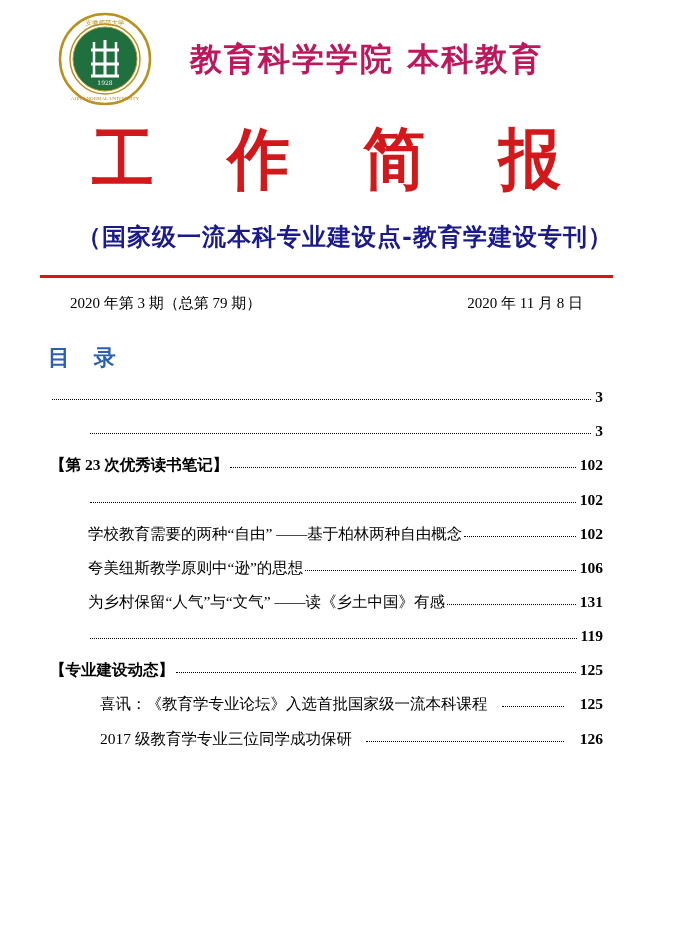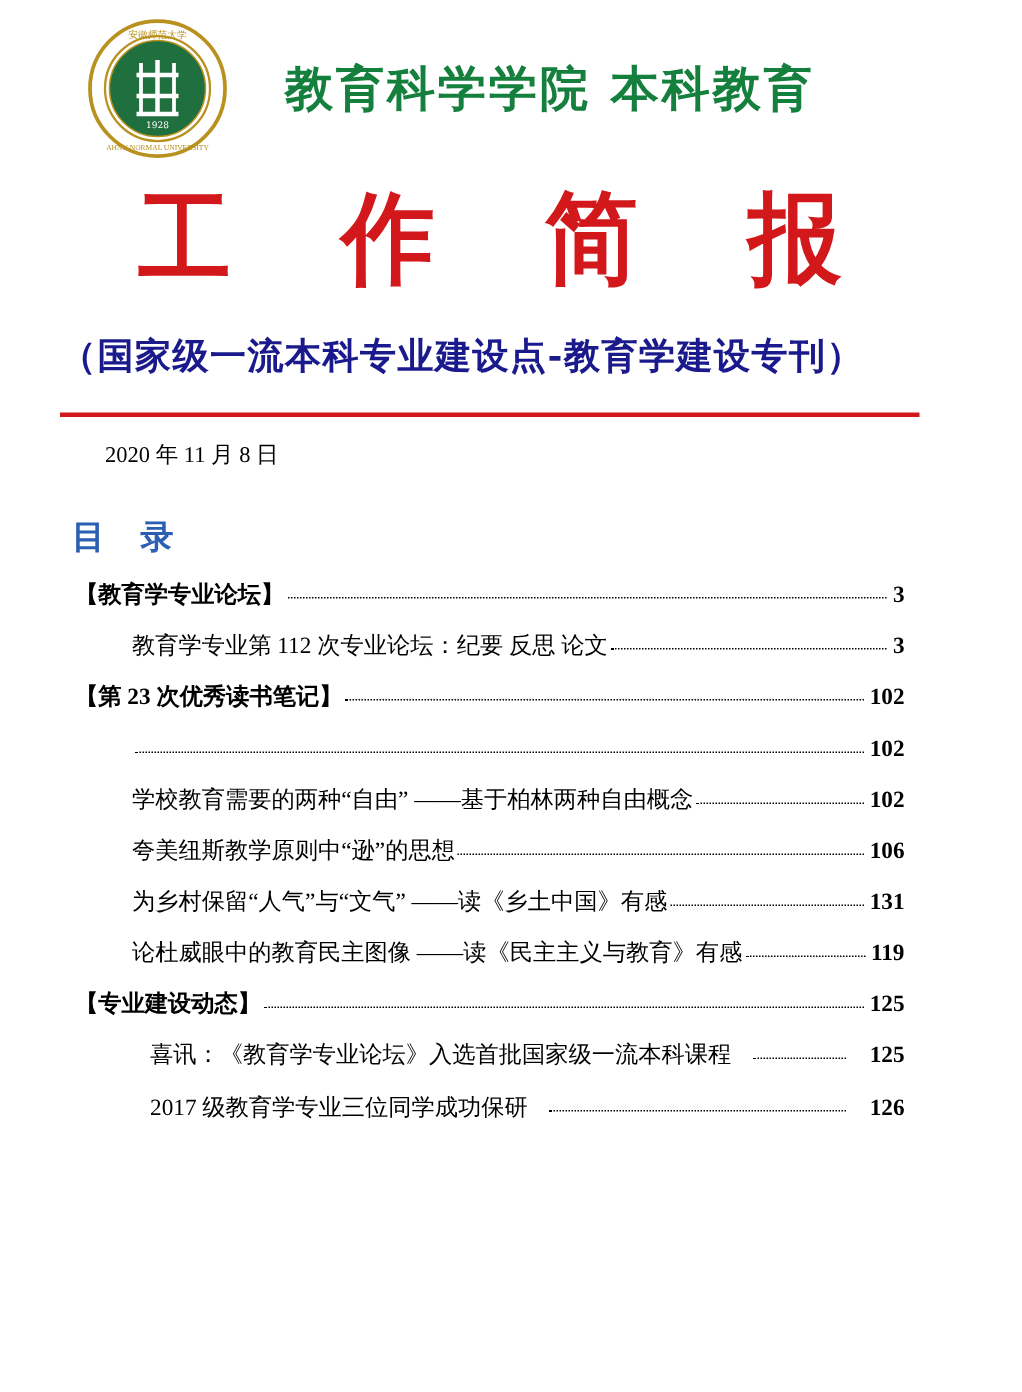--- a/index.html
+++ b/index.html
@@ -37,40 +37,40 @@
   .logo svg { display: block; }
 
   .masthead-title {
     position: absolute;
     left: 150px;
     top: 38px;
     font-family: "DejaVu Serif", "Liberation Serif", serif;
     font-weight: bold;
     font-size: 32px;
     letter-spacing: 2px;
-    color: #15803d;
+    color: #be185d;
     white-space: nowrap;
   }
 
   
   .big-title {
     text-align: center;
     font-family: "DejaVu Serif", "Liberation Serif", serif;
     font-weight: bold;
     font-size: 62px;
     color: #d2181b;
     letter-spacing: 26px;
     text-indent: 26px;
     line-height: 1.05;
     margin-top: 6px;
     transform: scaleY(1.08);
   }
 
   .subtitle {
-    text-align: left;
+    text-align: right;
     font-family: "DejaVu Serif", "Liberation Serif", serif;
     font-size: 24px;
     color: #1a1a8c;
     font-weight: bold;
     margin-top: 30px;
     letter-spacing: 1px;
   }
 
   .red-rule {
     margin-top: 22px;
@@ -163,35 +163,34 @@
     <div class="masthead-title">教育科学学院  本科教育</div>
   </div>
 
   <div class="big-title">工 作 简 报</div>
 
   <div class="subtitle">（国家级一流本科专业建设点-教育学建设专刊）</div>
 
   <div class="red-rule"></div>
 
   <div class="issue-row">
+    <span>2020 年第 3 期（总第 79 期）</span>
     <span>2020 年 11 月 8 日</span>
   </div>
 
   <div class="contents-heading">目  录</div>
 
   <div class="toc">
 
     <div class="toc-entry level-1">
-      <span class="toc-label">【教育学专业论坛】</span>
       <span class="toc-dots"></span>
       <span class="toc-page">3</span>
     </div>
 
     <div class="toc-entry level-2">
-      <span class="toc-label">教育学专业第 112 次专业论坛：纪要  反思  论文</span>
       <span class="toc-dots"></span>
       <span class="toc-page">3</span>
     </div>
 
 
     <div class="toc-entry level-1">
       <span class="toc-label">【第 23 次优秀读书笔记】</span>
       <span class="toc-dots"></span>
       <span class="toc-page">102</span>
     </div>
@@ -214,21 +213,20 @@
     </div>
 
 
     <div class="toc-entry level-2">
       <span class="toc-label">为乡村保留“人气”与“文气”  ——读《乡土中国》有感</span>
       <span class="toc-dots"></span>
       <span class="toc-page">131</span>
     </div>
 
     <div class="toc-entry level-2">
-      <span class="toc-label">论杜威眼中的教育民主图像  ——读《民主主义与教育》有感</span>
       <span class="toc-dots"></span>
       <span class="toc-page">119</span>
     </div>
 
     <div class="toc-entry level-1">
       <span class="toc-label">【专业建设动态】</span>
       <span class="toc-dots"></span>
       <span class="toc-page">125</span>
     </div>
 

